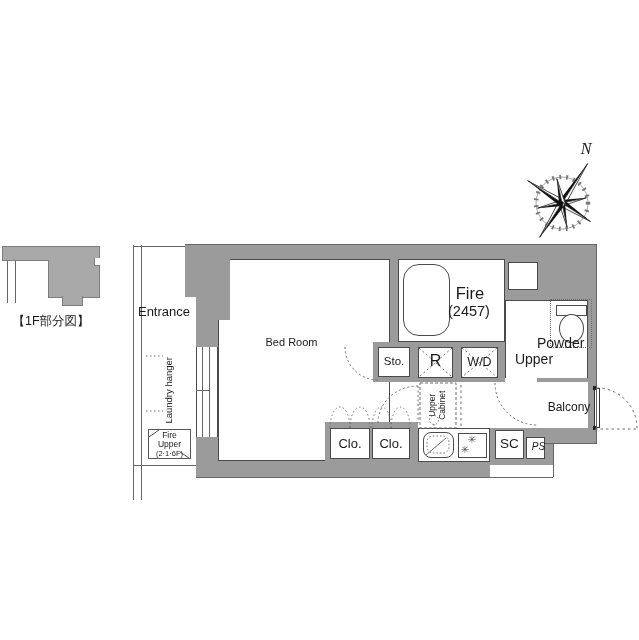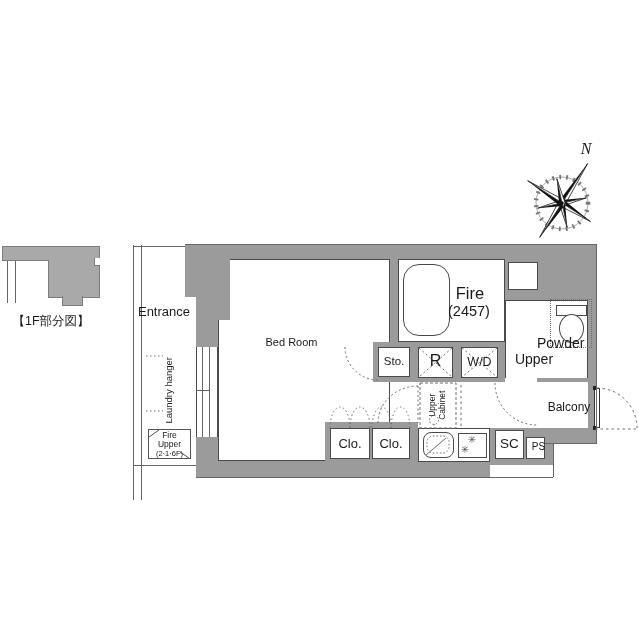--- a/index.html
+++ b/index.html
@@ -204,18 +204,18 @@
   <div class="t vert" style="left:420px;top:383px;width:36px;height:45px;">
     <div style="font-size:8.5px;text-align:center;line-height:1.2;">
       <span style="display:block;">Upper</span>
       <span style="display:block;">Cabinet</span>
     </div>
   </div>
 
   <div class="t" style="left:330px;top:437px;width:40px;font-size:13px;">Clo.</div>
   <div class="t" style="left:372px;top:437px;width:38px;font-size:13px;">Clo.</div>
   <div class="t" style="left:495px;top:436px;width:29px;font-size:13.5px;">SC</div>
-  <div class="t" style="left:526px;top:441px;width:25px;font-size:10px;">PS</div>
+  <div class="t" style="left:526px;top:441px;width:25px;font-size:10px;font-style:italic;">PS</div>
 
   <div class="t" style="left:466px;top:434px;width:12px;font-size:10px;color:#555;">✳</div>
   <div class="t" style="left:459px;top:444px;width:12px;font-size:10px;color:#555;">✳</div>
 
 </div>
 
 </body></html>

